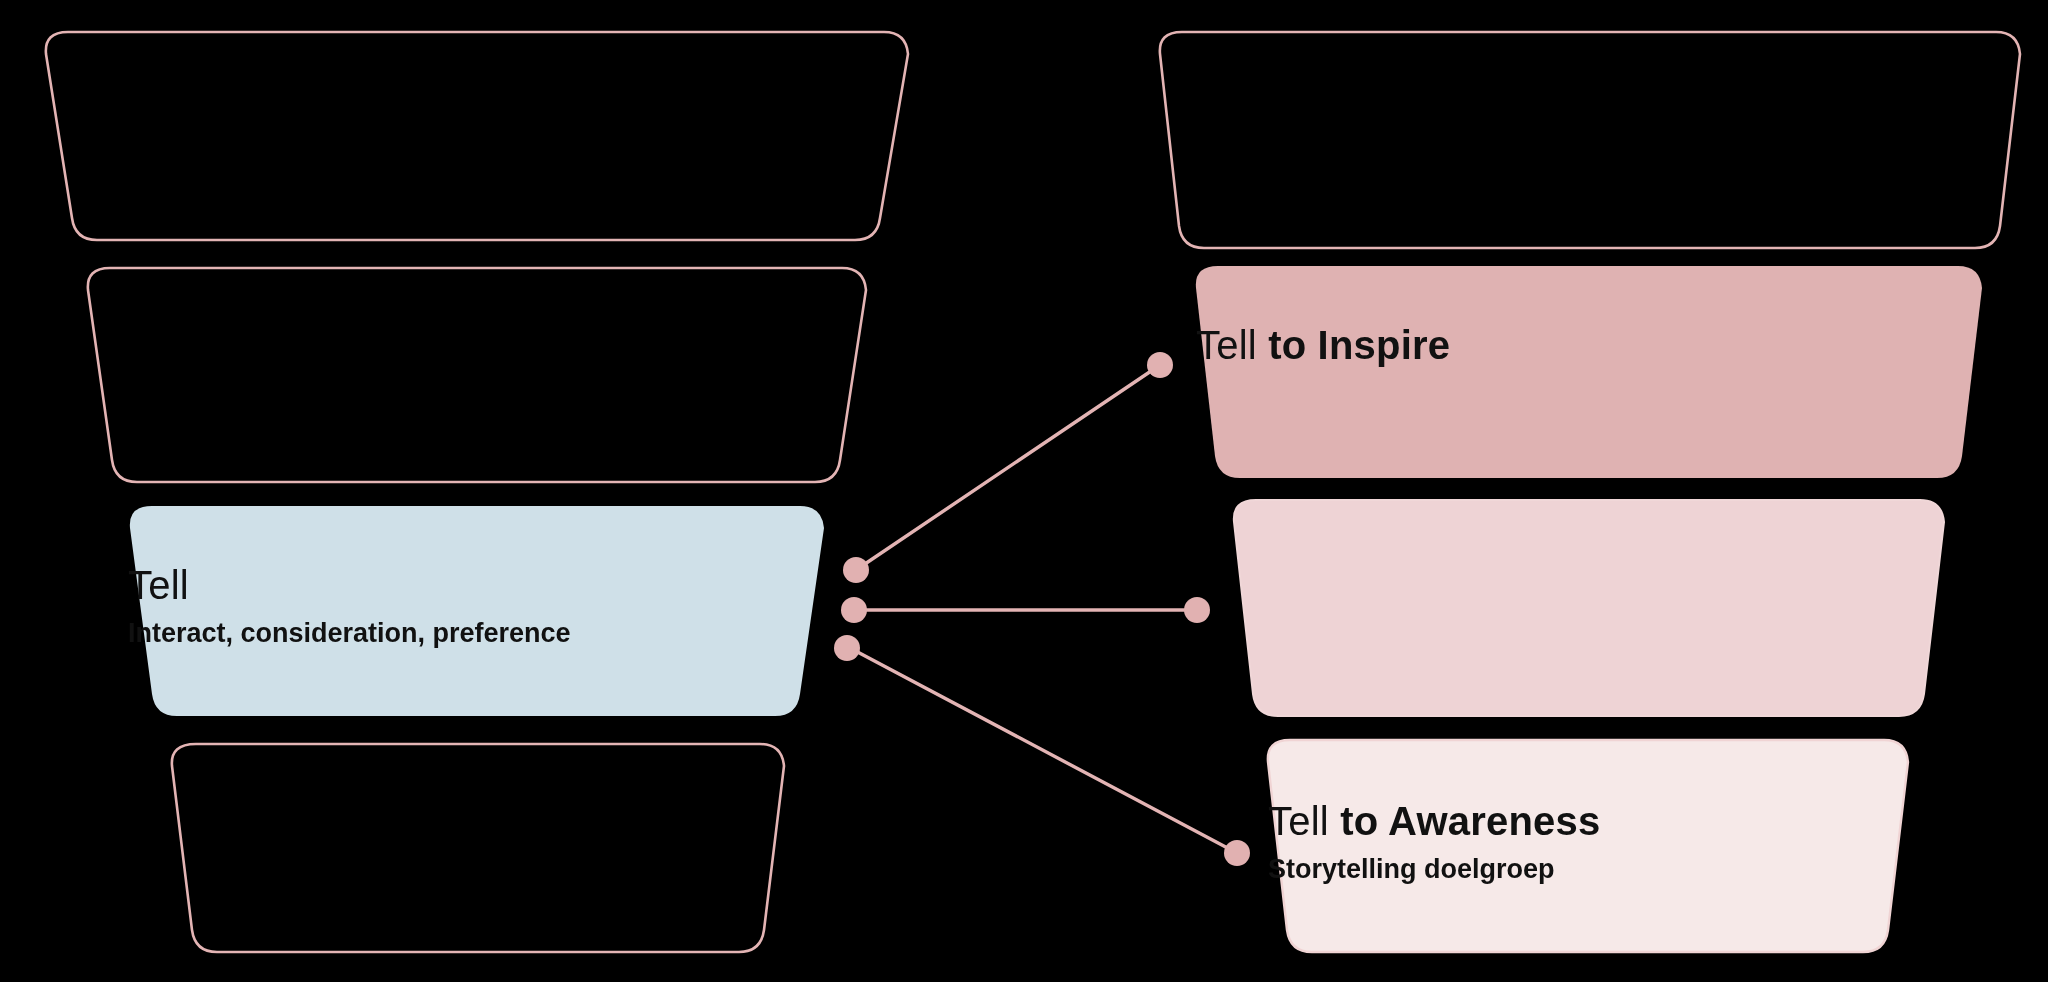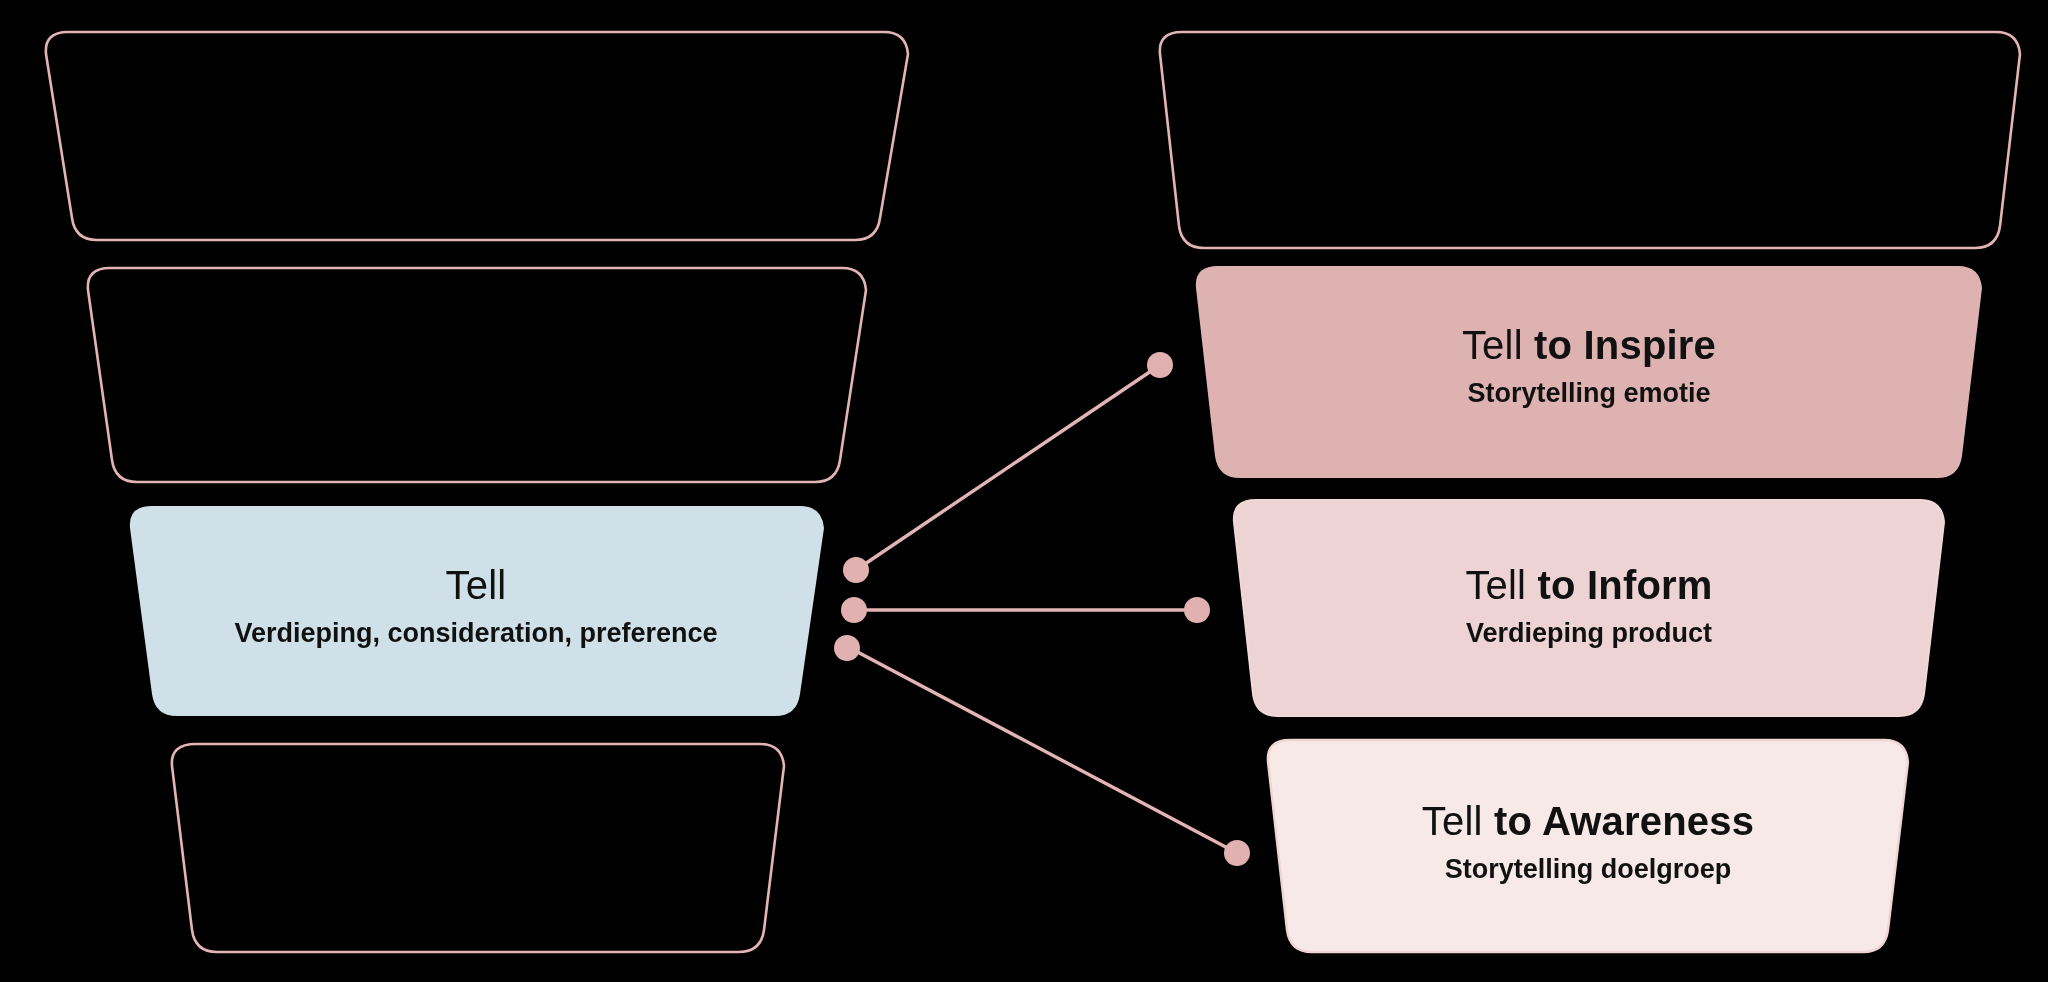--- a/index.html
+++ b/index.html
@@ -25,21 +25,20 @@
   .label-layer {
     position: absolute;
     left: 0;
     top: 0;
     width: 2048px;
     height: 982px;
     pointer-events: none;
   }
   .stage-label {
     position: absolute;
-    text-align: center;
     color: #111111;
     line-height: 1.18;
   }
   .stage-title {
     font-size: 40px;
     font-weight: 300;
     letter-spacing: 0.2px;
     white-space: nowrap;
   }
   .stage-title .strong {
@@ -155,36 +154,29 @@
       <circle cx="1237" cy="853" r="13" fill="#e1b1b1"></circle>
     </g>
   </svg>
 
   <div class="label-layer">
 
     <div class="stage-label" style="left:128px; top:562px; width:696px;">
       <div class="stage-title">
         <span>Tell</span><span class="strong"></span>
       </div>
-      <div class="stage-sub">Verdieping, consideration, preference</div>
+      <div class="stage-sub">Interact, consideration, preference</div>
     </div>
 
     <div class="stage-label" style="left:1196px; top:322px; width:786px;">
       <div class="stage-title">
         <span>Tell </span><span class="strong">to Inspire</span>
       </div>
-      <div class="stage-sub">Storytelling emotie</div>
     </div>
 
-    <div class="stage-label" style="left:1234px; top:562px; width:710px;">
-      <div class="stage-title">
-        <span>Tell </span><span class="strong">to Inform</span>
-      </div>
-      <div class="stage-sub">Verdieping product</div>
-    </div>
 
     <div class="stage-label" style="left:1268px; top:798px; width:640px;">
       <div class="stage-title">
         <span>Tell </span><span class="strong">to Awareness</span>
       </div>
       <div class="stage-sub">Storytelling doelgroep</div>
     </div>
 
   </div>
 </div>

